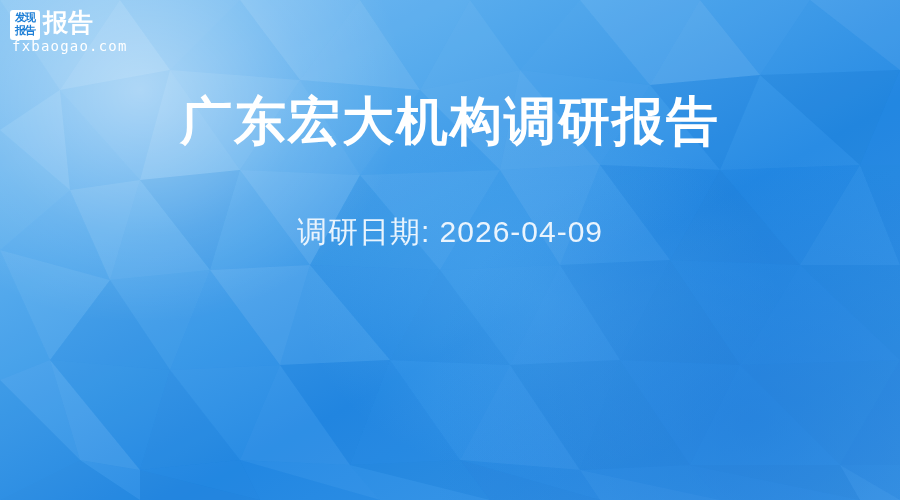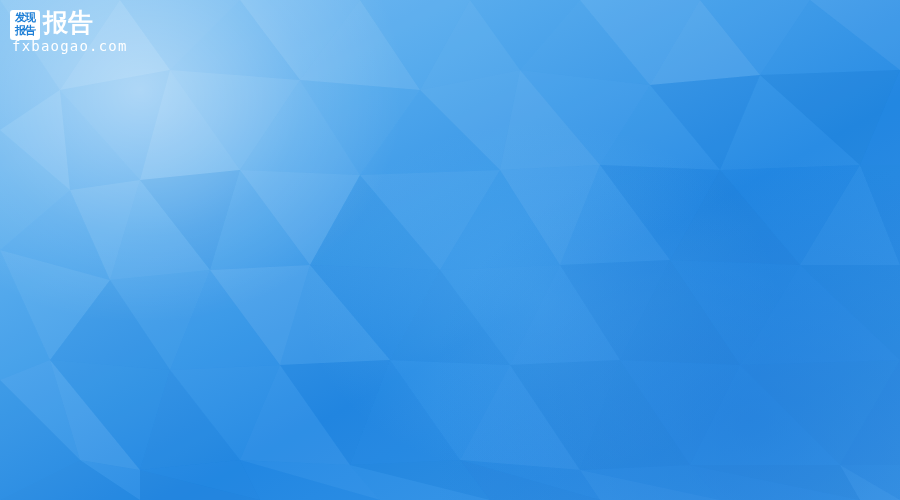--- a/index.html
+++ b/index.html
@@ -291,16 +291,18 @@
   <div class="logo">
     <div class="logo-badge">
       <div class="logo-badge-t">发现</div>
       <div class="logo-badge-b">报告</div>
     </div>
     <div class="logo-word">报告</div>
     <div class="logo-url">fxbaogao.com</div>
   </div>
 
   <div class="center">
+    <div class="title">广东宏大机构调研报告</div>
+    <div class="subtitle">调研日期: 2026-04-09</div>
   </div>
 
 
 </div>
 
 </body></html>

